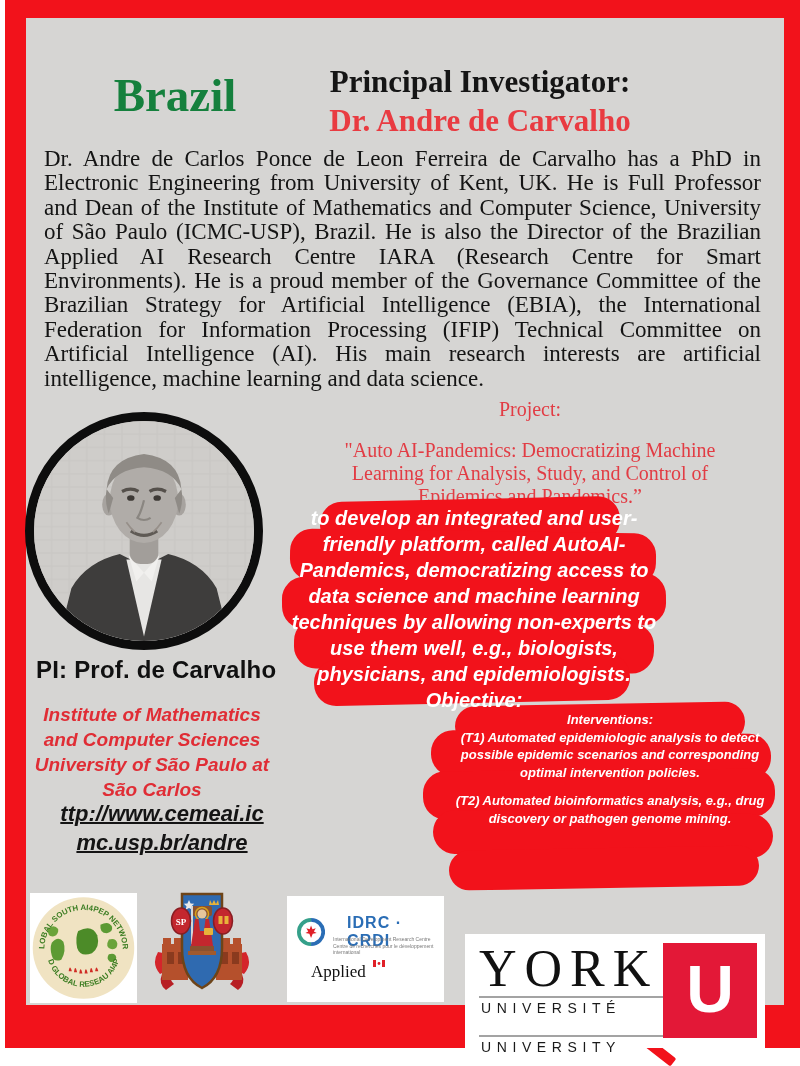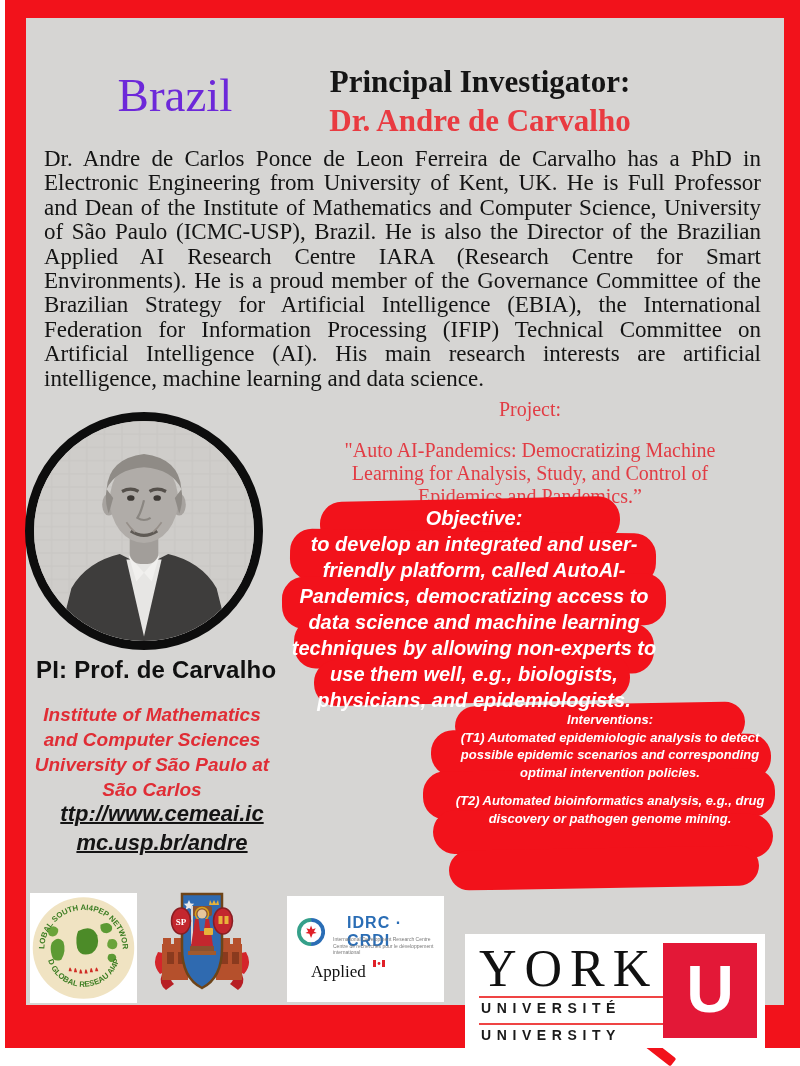--- a/index.html
+++ b/index.html
@@ -16,21 +16,21 @@
   .frame{background:#f2121b;}
   .frame-top{left:5px;top:0;width:795px;height:18px;}
   .frame-left{left:5px;top:0;width:21px;height:1048px;}
   .frame-right{left:784px;top:0;width:16px;height:1048px;}
   .frame-bottom{left:5px;top:1005px;width:795px;height:43px;}
   .red-pen-stroke{left:625px;top:1041px;width:54px;height:10px;background:#f2121b;
     transform:rotate(38deg);border-radius:2px;}
 
   
   .brazil-title{left:70px;top:70px;width:210px;text-align:center;
-    font-size:47px;font-weight:normal;color:#6d28d9;line-height:1.1;}
+    font-size:47px;font-weight:bold;color:#15803d;line-height:1.1;}
   .pi-heading{left:285px;top:64px;width:390px;text-align:center;
     font-size:31px;font-weight:bold;color:#151515;}
   .pi-name{left:285px;top:103px;width:390px;text-align:center;
     font-size:31px;font-weight:bold;color:#e93b41;}
 
   
   .bio{left:44px;top:147px;width:717px;font-size:23px;line-height:24.4px;
     text-align:justify;color:#141414;}
 
   
@@ -69,22 +69,22 @@
   .idrc-row{position:absolute;left:10px;top:18px;display:flex;align-items:center;gap:22px;}
   .idrc-word{font-size:16px;font-weight:bold;color:#2a6db5;letter-spacing:1px;}
   .idrc-sub{position:absolute;left:46px;top:40px;width:108px;font-size:5px;color:#7a7a7a;line-height:6.5px;}
   .canada-word{position:absolute;left:24px;top:66px;font-family:"Liberation Serif",serif;
     font-size:17px;color:#111111;}
   .canada-flag{position:absolute;left:86px;top:64px;}
   .york-card{left:465px;top:898px;width:300px;height:114px;margin-top:36px;}
   .york-text{position:absolute;left:14px;top:8px;width:198px;}
   .york-word{font-family:"Liberation Serif",serif;font-size:52px;line-height:54px;
     letter-spacing:8px;color:#111111;}
-  .york-row{border-top:2px solid #ef4444;font-size:14px;letter-spacing:5.6px;
-    color:#1a1a1a;padding:2px 0 7px 2px;font-weight:bold;}
+  .york-row{border-top:2px solid #a3a3a3;font-size:14px;letter-spacing:5.6px;
+    color:#1a1a1a;padding:2px 0 19px 2px;}
   .york-u{position:absolute;right:8px;top:9px;width:94px;height:95px;background:#e31837;
     display:flex;align-items:center;justify-content:center;}
   .york-u span{color:#ffffff;font-size:66px;font-weight:bold;line-height:1;margin-top:-4px;}
 </style>
 </head>
 <body>
 
 <div class="abs poster-bg"></div>
 <div class="abs frame frame-top"></div>
 <div class="abs frame frame-left"></div>
@@ -146,22 +146,22 @@
 <div class="abs institute">Institute of Mathematics and Computer Sciences University of São Paulo at São Carlos</div>
 <a class="abs website">ttp://www.cemeai.icmc.usp.br/andre</a>
 
 <div class="abs objective-brush">
   <div class="stroke" style="left:36px;top:2px;width:300px;height:46px;transform:rotate(-1.2deg);"></div>
   <div class="stroke" style="left:6px;top:34px;width:366px;height:52px;transform:rotate(0.8deg);"></div>
   <div class="stroke" style="left:-2px;top:78px;width:384px;height:52px;transform:rotate(-0.6deg);"></div>
   <div class="stroke" style="left:10px;top:124px;width:360px;height:50px;transform:rotate(0.9deg);"></div>
   <div class="stroke" style="left:30px;top:160px;width:316px;height:46px;transform:rotate(-1.3deg);"></div>
   <div class="brush-text">
+    <div>to develop an integrated and user-friendly platform, called AutoAI-Pandemics, democratizing access to data science and machine learning techniques by allowing non-experts to use them well, e.g., biologists, physicians, and epidemiologists.</div>
     <div>Objective:</div>
-    <div>to develop an integrated and user-friendly platform, called AutoAI-Pandemics, democratizing access to data science and machine learning techniques by allowing non-experts to use them well, e.g., biologists, physicians, and epidemiologists.</div>
   </div>
 </div>
 
 <div class="abs interventions-brush">
   <div class="stroke" style="left:28px;top:0;width:290px;height:40px;transform:rotate(-1deg);"></div>
   <div class="stroke" style="left:4px;top:28px;width:340px;height:46px;transform:rotate(0.7deg);"></div>
   <div class="stroke" style="left:-4px;top:66px;width:352px;height:48px;transform:rotate(-0.5deg);"></div>
   <div class="stroke" style="left:6px;top:108px;width:340px;height:44px;transform:rotate(0.8deg);"></div>
   <div class="stroke" style="left:22px;top:144px;width:310px;height:40px;transform:rotate(-1deg);"></div>
   <div class="brush-text">

